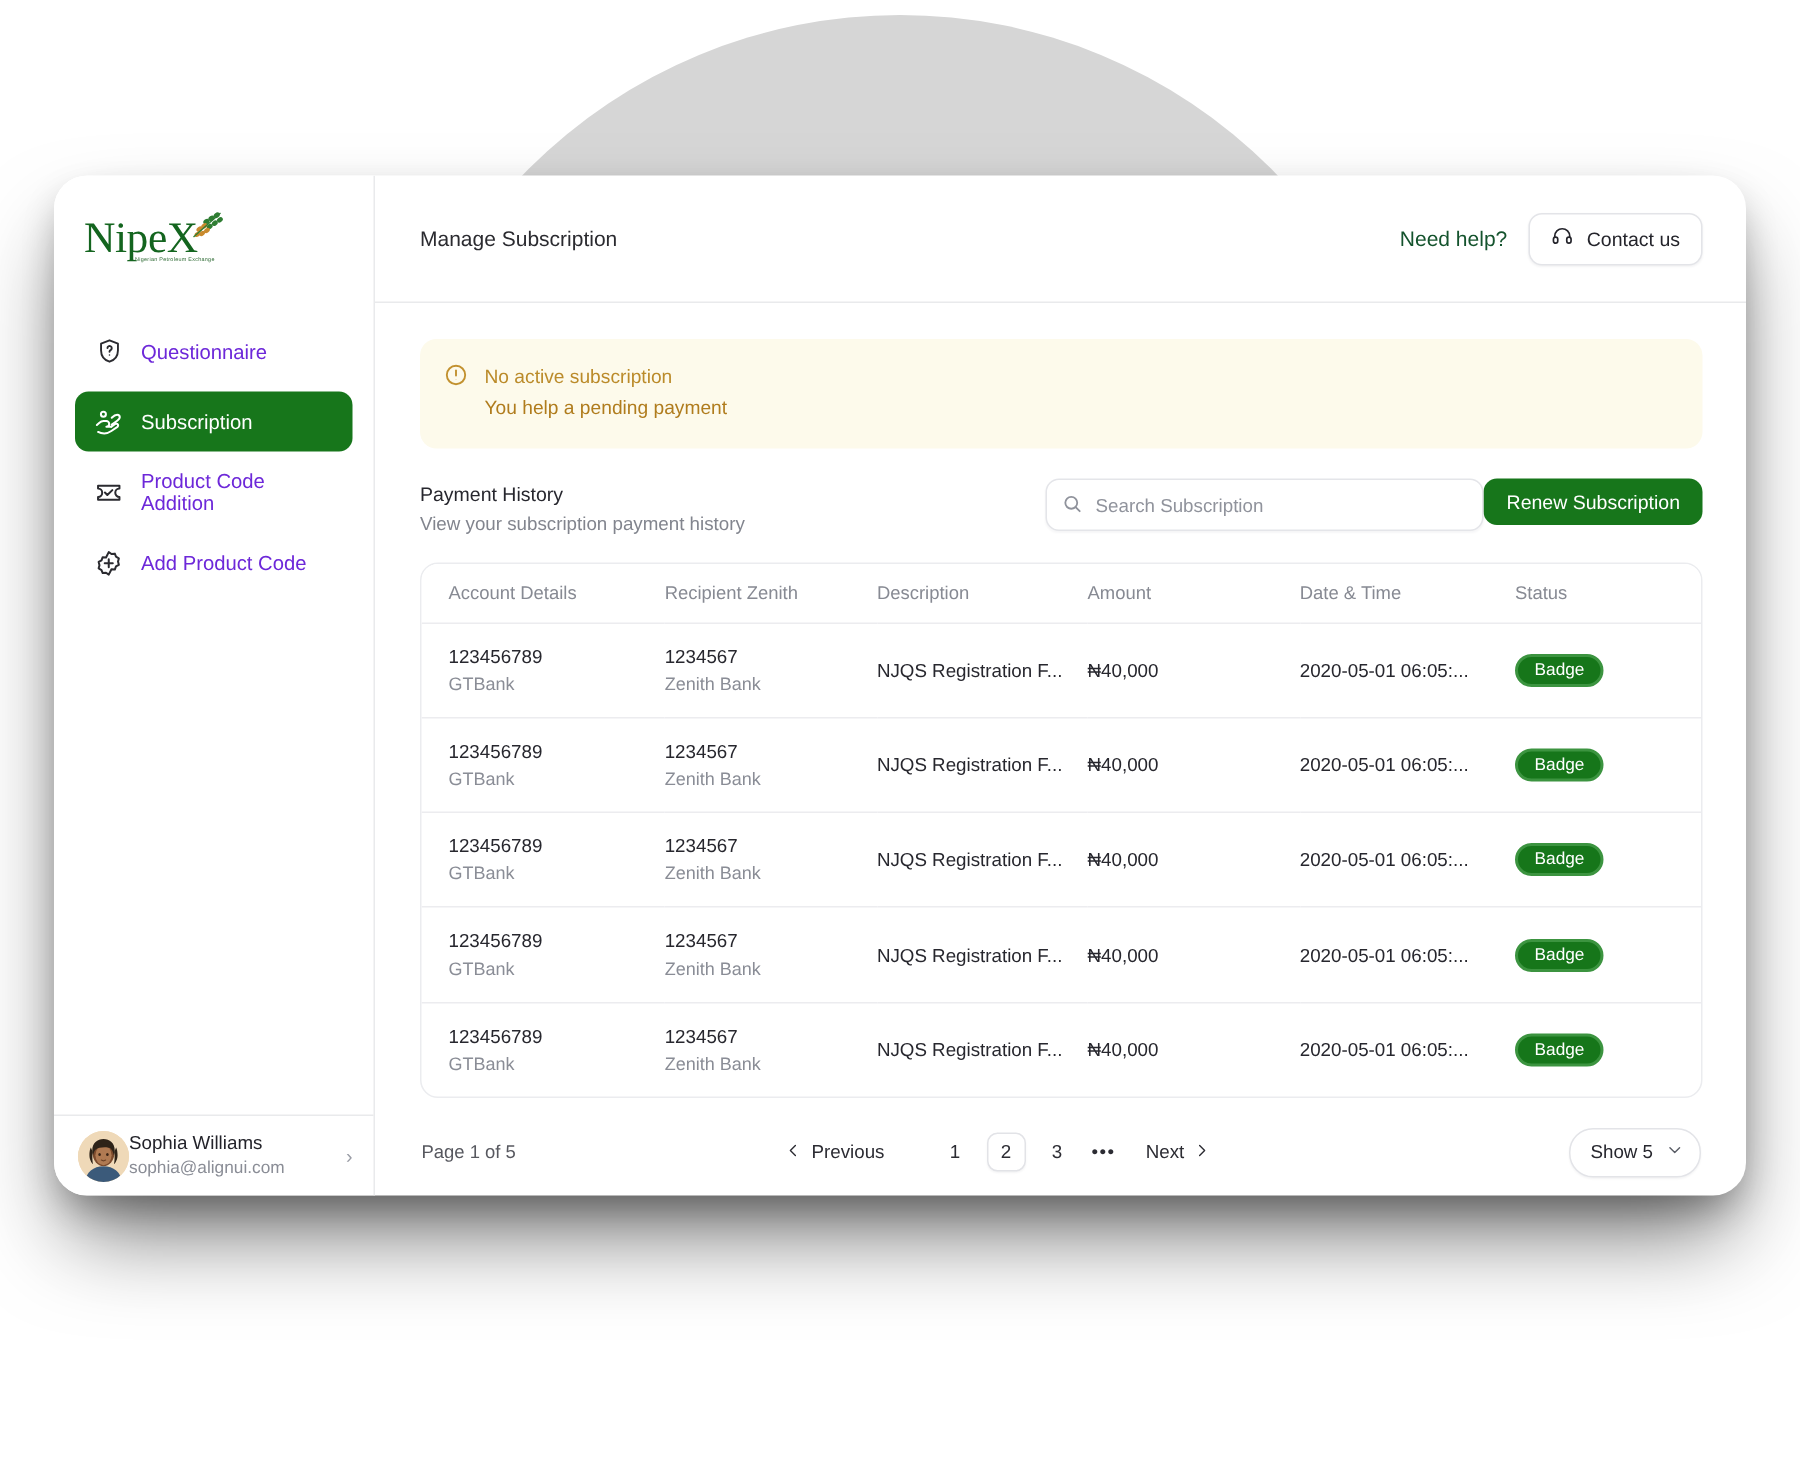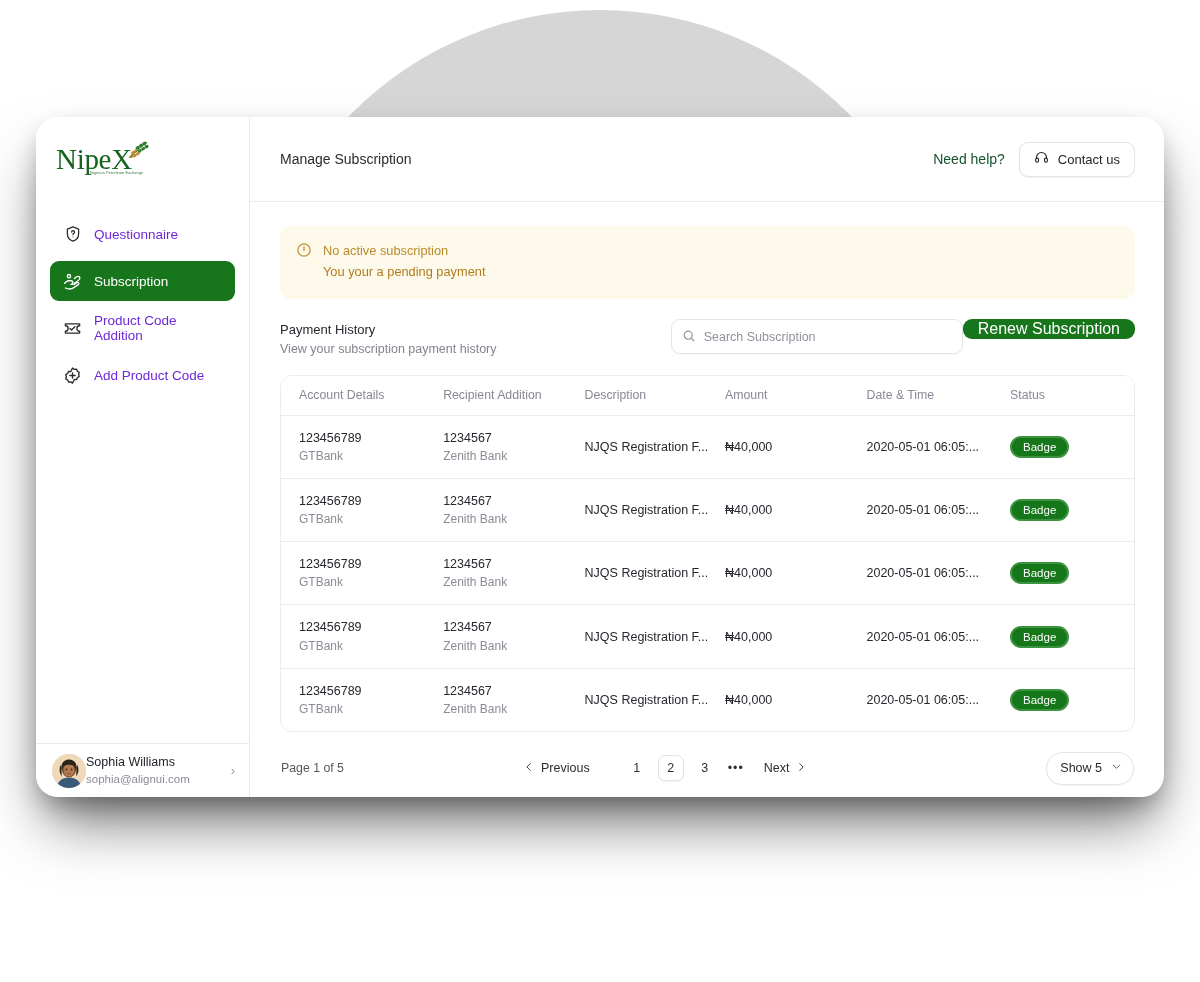--- a/index.html
+++ b/index.html
@@ -190,27 +190,27 @@
     font-size: 12.5px;
     color: #24242b;
     font-family: "Liberation Sans", sans-serif;
     outline: none;
     box-shadow: 0 1px 1.5px rgba(16,24,40,0.04);
   }
   .search-input::placeholder { color: #9093 9c; color:#90939c; }
   .search-ico { position: absolute; left: 11px; top: 10px; }
 
   .renew-btn {
-    height: 20px;
+    height: 31px;
     padding: 0 15px;
     background: #17761b;
     color: #fff;
     border: none;
     border-radius: 9px;
-    font-size: 16px;
+    font-size: 13px;
     font-family: "Liberation Sans", sans-serif;
     cursor: pointer;
   }
 
   
   .table-card {
     border: 1px solid #ebecef;
     border-radius: 12px;
     overflow: hidden;
   }
@@ -409,21 +409,21 @@
       <div class="alert">
         <span class="alert-ico">
           <svg width="16" height="16" viewBox="0 0 24 24" fill="none" stroke="#c2912f" stroke-width="1.9" stroke-linecap="round">
             <circle cx="12" cy="12" r="9.2"></circle>
             <path d="M12 7.4v5.2"></path>
             <circle cx="12" cy="16.3" r="0.35" fill="#c2912f" stroke="none"></circle>
           </svg>
         </span>
         <div>
           <div class="alert-line1">No active subscription</div>
-          <div class="alert-line2">You your a pending payment</div>
+          <div class="alert-line2">You help a pending payment</div>
         </div>
       </div>
 
       <div class="sec-head">
         <div class="sec-titles">
           <div class="sec-title">Payment History</div>
           <div class="sec-sub">View your subscription payment history</div>
         </div>
 
         <div class="search-wrap">
@@ -437,21 +437,21 @@
         </div>
 
         <button class="renew-btn">Renew Subscription</button>
       </div>
 
       <div class="table-card">
         <table>
           <thead>
             <tr>
               <th class="c1">Account Details</th>
-              <th class="c2">Recipient Addition</th>
+              <th class="c2">Recipient Zenith</th>
               <th class="c3">Description</th>
               <th class="c4">Amount</th>
               <th class="c5">Date &amp; Time</th>
               <th class="c6">Status</th>
             </tr>
           </thead>
           <tbody>
             <tr>
               <td class="c1">
                   <div class="cell-main">123456789</div>

